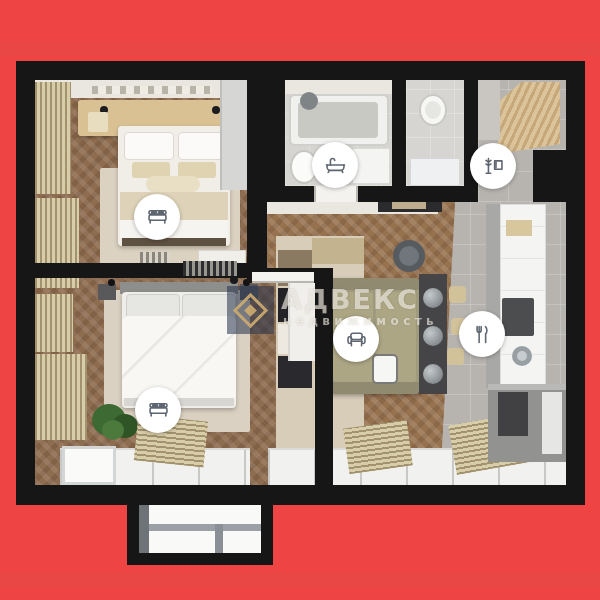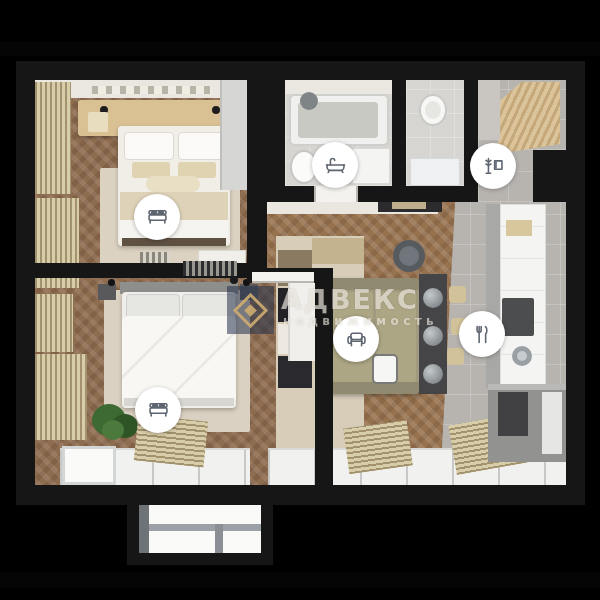--- a/index.html
+++ b/index.html
@@ -1,16 +1,16 @@
 <!DOCTYPE html>
 <html><head>
 <meta charset="utf-8">
 <style>
   html,body{margin:0;padding:0;background:#ffffff;}
-  #stage{position:relative;width:600px;height:600px;background:#000000;overflow:hidden;
+  #stage{position:relative;width:600px;height:600px;background:#ef4444;overflow:hidden;
          font-family:"DejaVu Sans",sans-serif;}
   .a{position:absolute;}
   .wall{position:absolute;background:#161616;z-index:5;}
   .ov{z-index:6;}
   .art{position:absolute;left:0;width:100%;background:rgba(125,125,125,.045);z-index:0;}
   .wood{background-color:#8e6c4f;background-image:
       repeating-linear-gradient(45deg, rgba(255,255,255,.10) 0 5px, rgba(255,255,255,0) 5px 11px),
       repeating-linear-gradient(-45deg, rgba(55,32,14,.14) 0 5px, rgba(0,0,0,0) 5px 11px);}
   .woodL{background-color:#97724f;background-image:
       repeating-linear-gradient(45deg, rgba(255,255,255,.12) 0 5px, rgba(255,255,255,0) 5px 11px),

